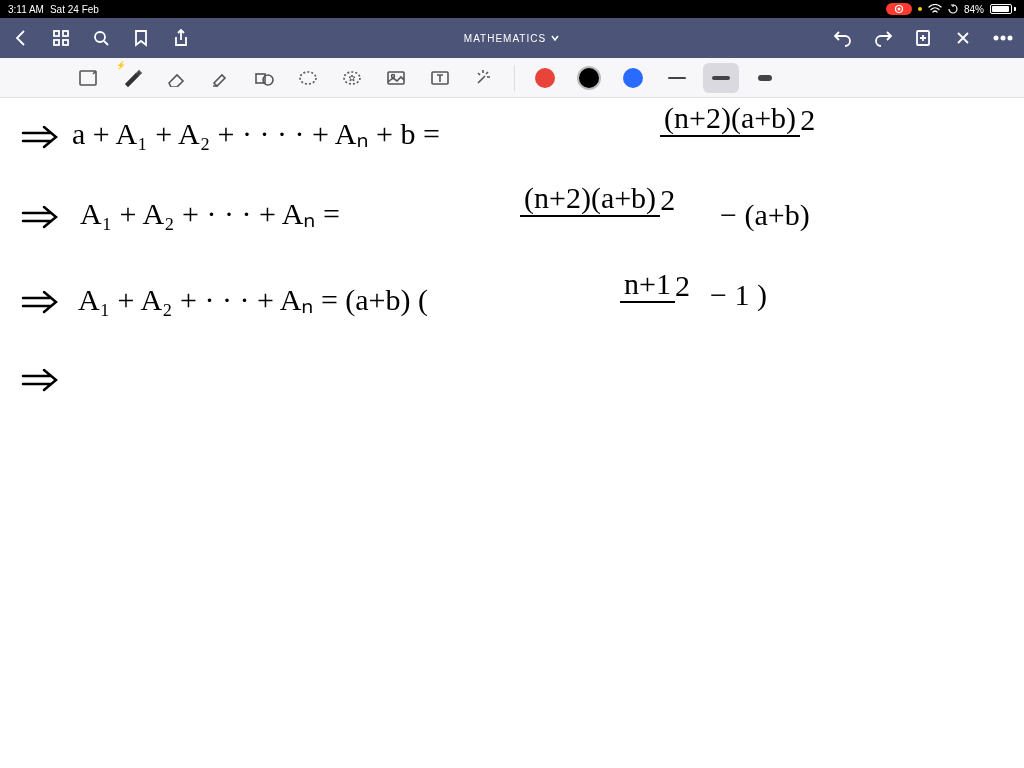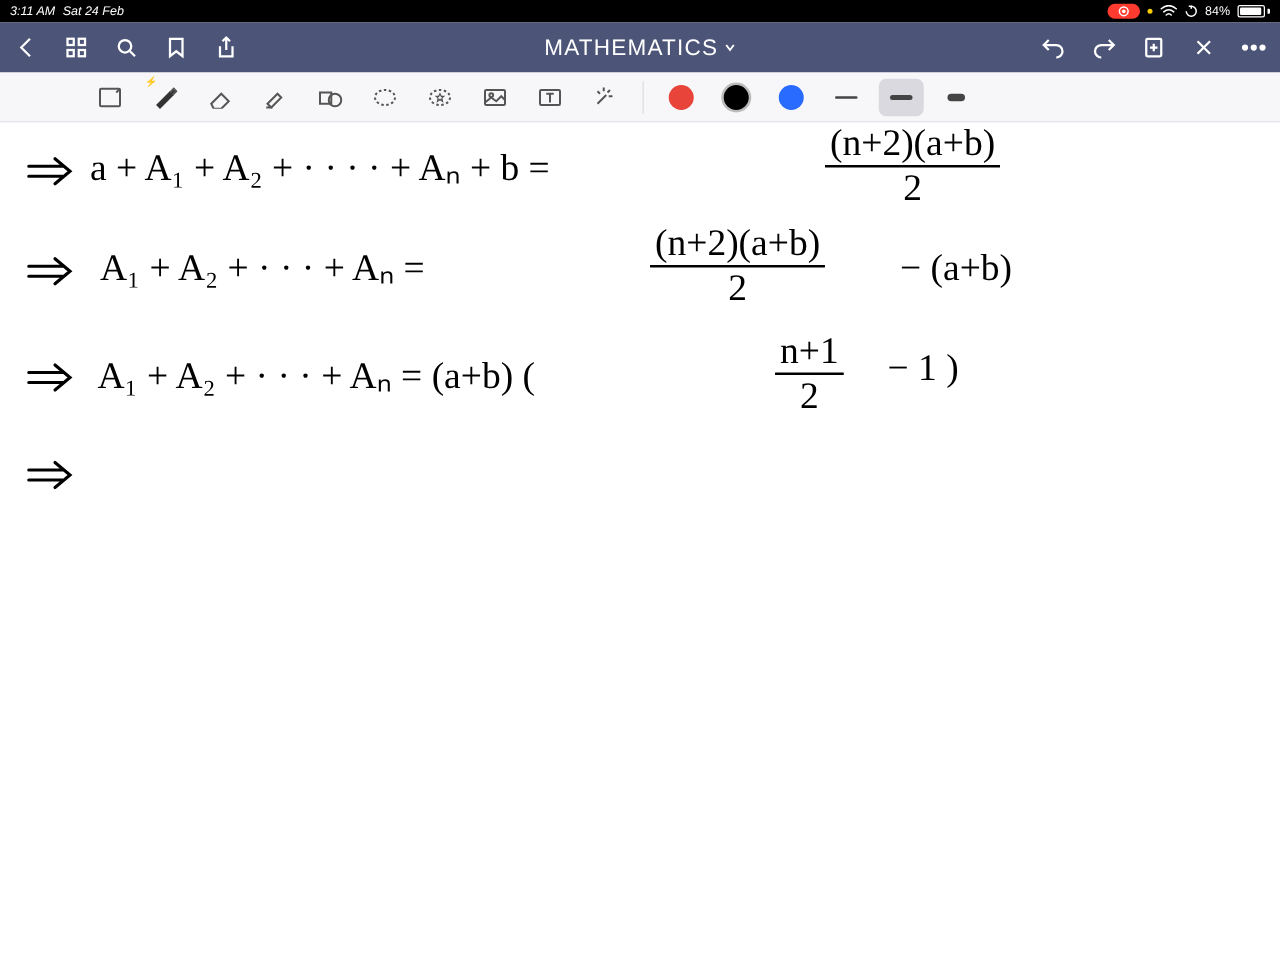--- a/index.html
+++ b/index.html
@@ -10,21 +10,21 @@
   .status-bar {
     height: 18px;
     background: #000;
     color: #fff;
     display: flex;
     align-items: center;
     font-size: 10px;
     padding: 0 8px;
     justify-content: space-between;
   }
-  .status-left { display: flex; gap: 6px; align-items: flex-start; font-style: italic; }
+  .status-left { display: flex; gap: 6px; align-items: flex-start; }
   .status-right { display: flex; gap: 6px; align-items: center; text-align: right; }
   .rec-pill { background: #ff3b30; border-radius: 9px; padding: 1px 8px; display: flex; align-items: center; gap: 4px; }
   .rec-pill svg { width: 10px; height: 10px; }
   .dot-row { display: flex; gap: 2px; }
   .dot { width: 4px; height: 4px; border-radius: 50%; background: #fff; }
   .dot.dim { background: #ffcc00; }
   .battery { display: flex; align-items: center; gap: 2px; }
   .battery-body { width: 22px; height: 10px; border: 1px solid #fff; border-radius: 2px; position: relative; }
   .battery-fill { position: absolute; left: 1px; top: 1px; bottom: 1px; width: 84%; background: #fff; border-radius: 1px; }
   .battery-tip { width: 2px; height: 4px; background: #fff; border-radius: 0 1px 1px 0; }
@@ -35,21 +35,21 @@
     background: #4c5578;
     display: flex;
     align-items: center;
     justify-content: space-between;
     padding: 0 10px;
     color: #fff;
   }
   .hdr-group { display: flex; gap: 18px; align-items: center; }
   .hdr-btn { width: 22px; height: 22px; display: flex; align-items: center; justify-content: center; cursor: pointer; }
   .hdr-btn svg { stroke: #fff; fill: none; stroke-width: 1.8; }
-  .hdr-title-wrap { display: flex; align-items: center; gap: 4px; font-size: 18px; letter-spacing: 1px; cursor: pointer; }
+  .hdr-title-wrap { display: flex; align-items: center; gap: 4px; font-size: 10px; letter-spacing: 1px; cursor: pointer; }
 
   
   .toolbar {
     height: 40px;
     background: #f7f7f9;
     border-bottom: 1px solid #e0e0e5;
     display: flex;
     align-items: center;
     padding: 0 70px;
     gap: 8px;
@@ -64,21 +64,21 @@
   .color-blue { background: #2a6bff; }
   .thick { display: flex; align-items: center; justify-content: center; }
   .thick-line { background: #444; border-radius: 3px; }
   .thick.sel { background: #d9d9df; }
 
   
   .canvas { flex: 1; background: #fff; position: relative; overflow: hidden; }
   .hand { position: absolute; font-family: 'Segoe Script', 'Comic Sans MS', cursive; font-size: 30px; color: #000; white-space: nowrap; }
   .arrow { position: absolute; }
   .arrow svg { stroke: #000; fill: none; stroke-width: 2.5; stroke-linecap: round; }
-  .frac { display: inline-flex; flex-direction: column; align-items: center; vertical-align: middle; }
+  .frac { display: inline-flex; vertical-align: middle; }
   .frac .num { border-bottom: 2.5px solid #000; padding: 0 4px 2px; line-height: 1; }
   .frac .den { padding-top: 2px; line-height: 1; }
 </style>
 </head>
 <body>
 
 <div class="status-bar">
   <div class="status-left">
     <span>3:11 AM</span>
     <span>Sat 24 Feb</span>

